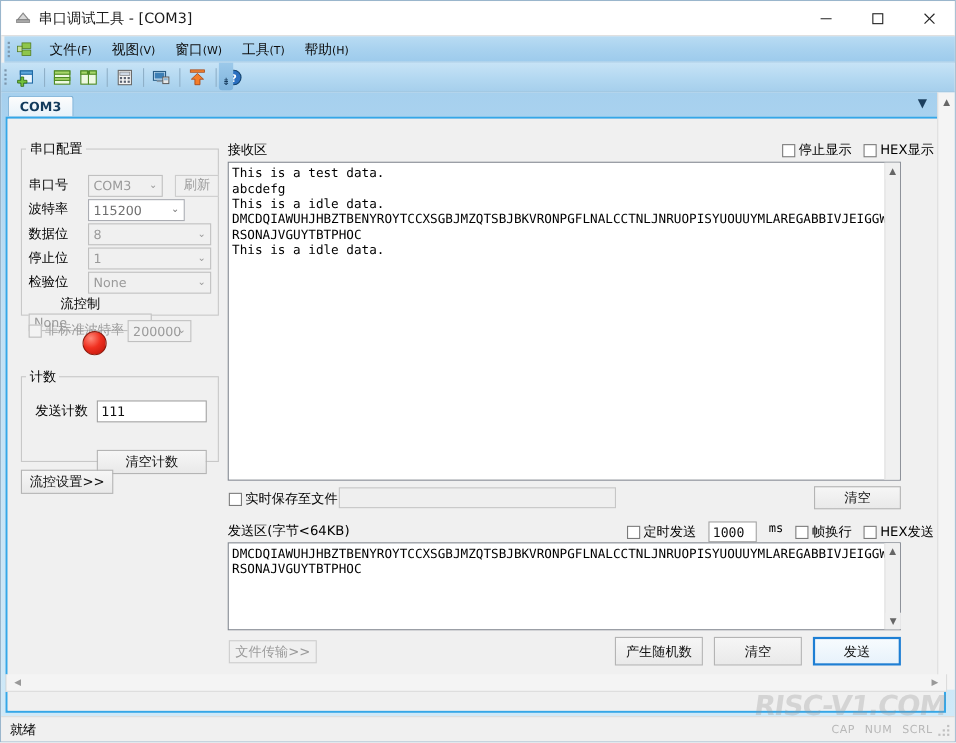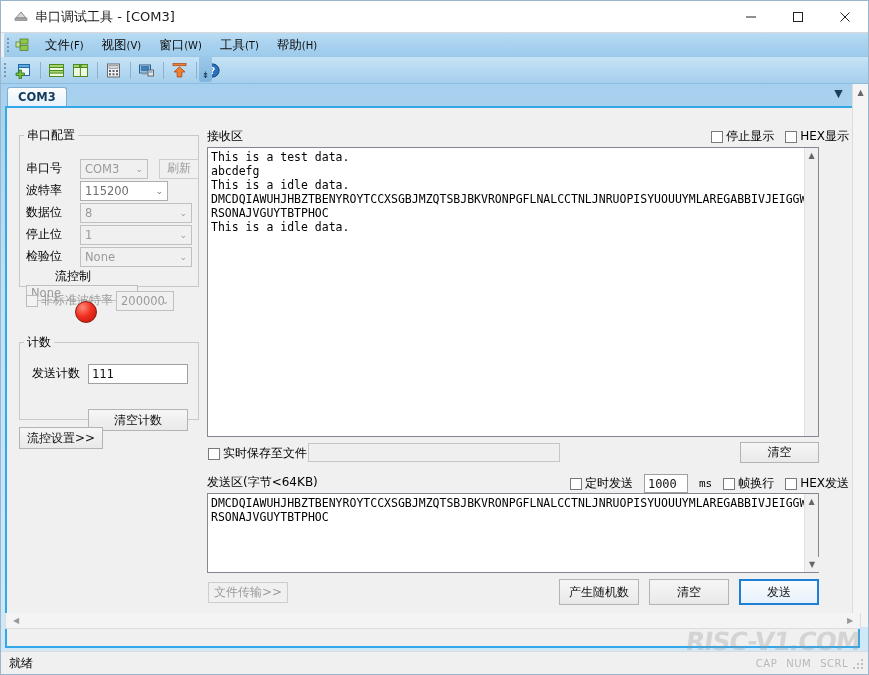--- a/index.html
+++ b/index.html
@@ -502,21 +502,21 @@
           </div>
 
           <div class="chk" style="position:absolute;left:5px;top:318px;">
             <span class="box"></span>
             <span class="txt">实时保存至文件</span>
           </div>
           <div class="txtbox" style="position:absolute;left:105px;top:316px;width:252px;height:19px;background:#efefef;border-color:#c6c6c6;"></div>
           <div class="btn" style="position:absolute;left:537px;top:315px;width:79px;height:21px;">清空</div>
 
           <div class="sec-hdr" style="left:4px;top:347px;">发送区(字节&lt;64KB)</div>
-          <div class="hdr-chks" style="right:4px;top:347px;align-items:center;">
+          <div class="hdr-chks" style="right:4px;top:347px;">
             <span class="chk">
               <span class="box"></span>
               <span class="txt">定时发送</span>
             </span>
             <div class="txtbox" style="width:44px;height:19px;">1000</div>
             <span style="font-size:11px;font-family:'DejaVu Sans Mono',monospace;">ms</span>
             <span class="chk">
               <span class="box"></span>
               <span class="txt">帧换行</span>
             </span>

